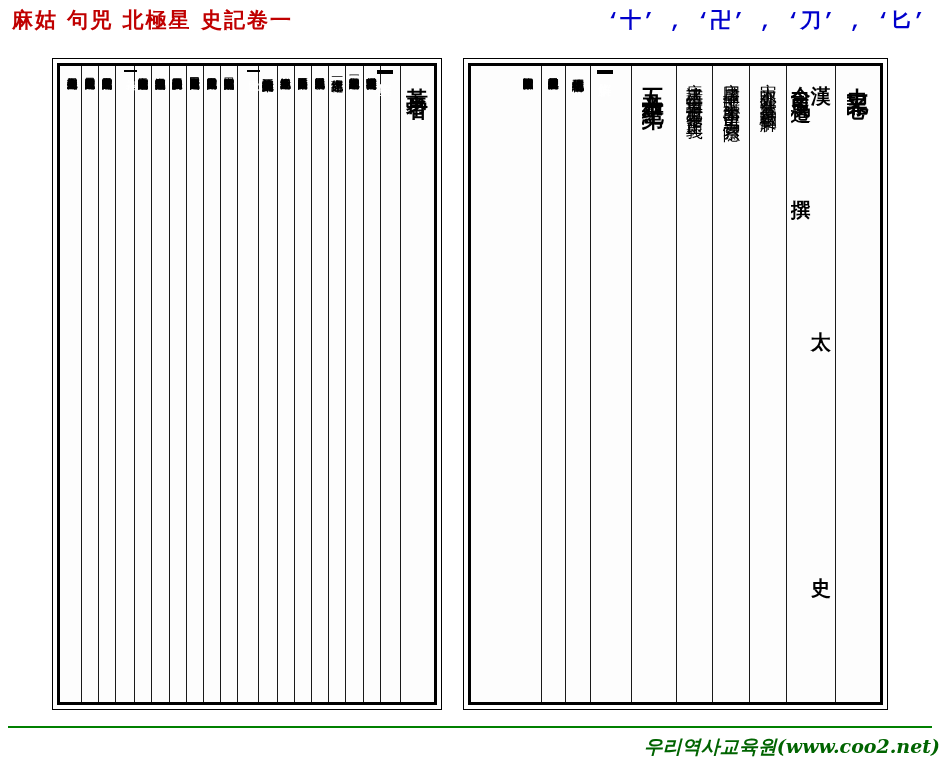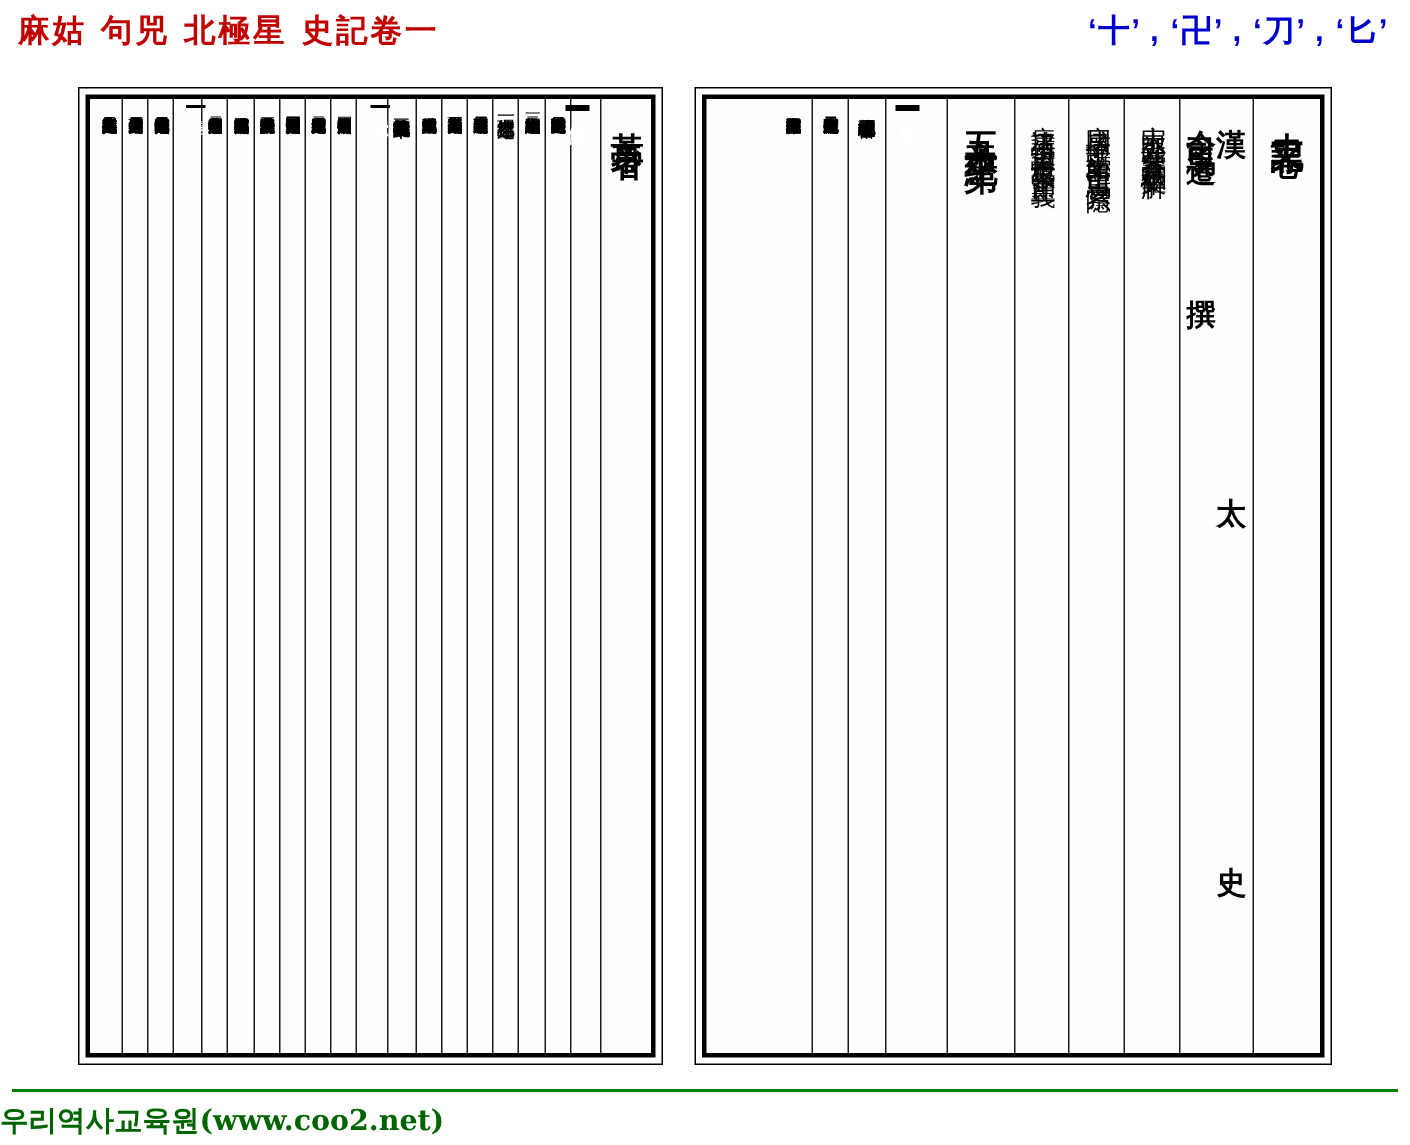--- a/index.html
+++ b/index.html
@@ -31,21 +31,21 @@
     font-size: 21px;
     font-weight: bold;
     color: #c00000;
     letter-spacing: 2px;
     white-space: nowrap;
   }
   .header-right {
     position: absolute;
     right: 14px;
     top: 6px;
-    font-family: Liberation Sans, sans-serif;
+    font-family: Liberation Mono, monospace;
     font-size: 21px;
     font-weight: bold;
     color: #0000cc;
     letter-spacing: 1px;
     white-space: nowrap;
   }
 
   
   .footer-rule {
     position: absolute;
@@ -53,25 +53,26 @@
     top: 726px;
     width: 924px;
     height: 0;
     border-top: 2px solid #008000;
   }
   .footer-text {
     position: absolute;
     left: 0;
     top: 734px;
     width: 940px;
-    text-align: left;
+    text-align: right;
     font-family: "DejaVu Serif", serif;
     font-size: 19px;
     font-weight: bold;
     color: #006400;
+    font-style: italic;
   }
 
   
   .scan {
     position: absolute;
     background: #ffffff;
     border: 1px solid #000000;
     box-sizing: border-box;
   }
   .scan-inner {

